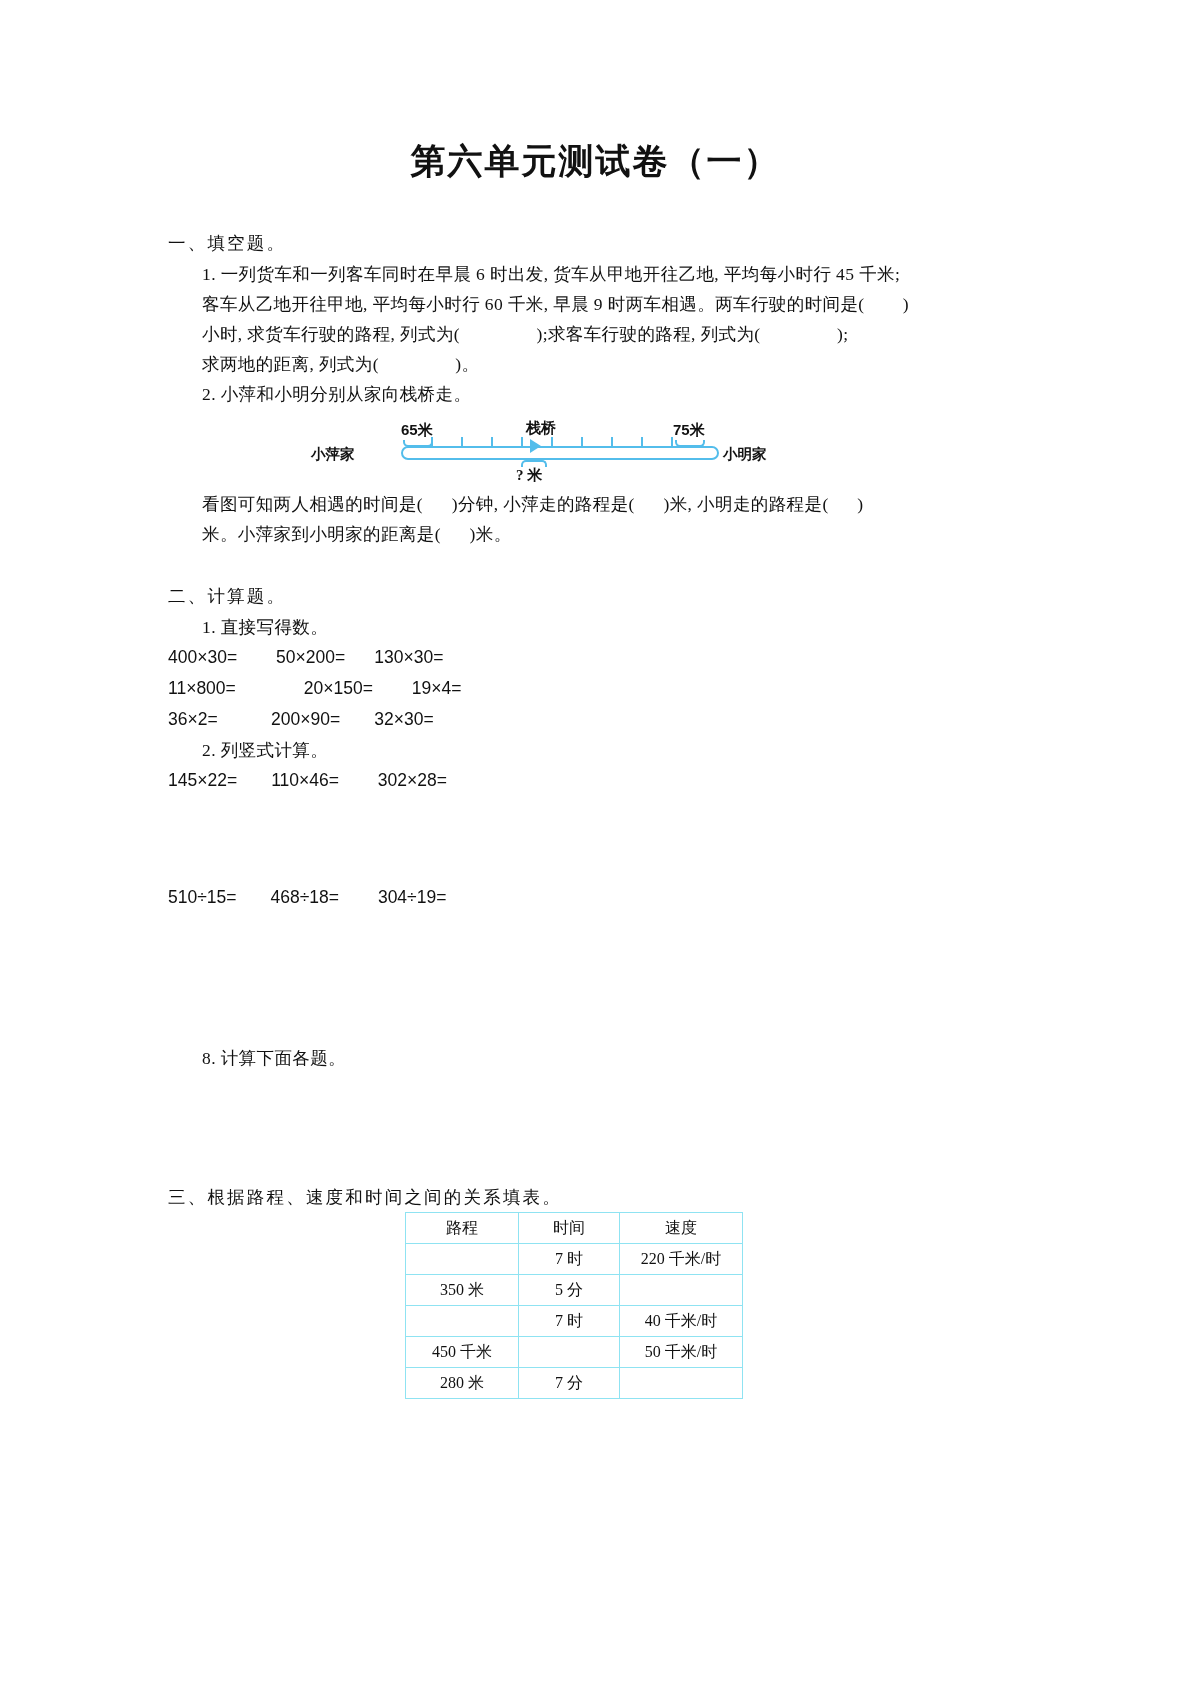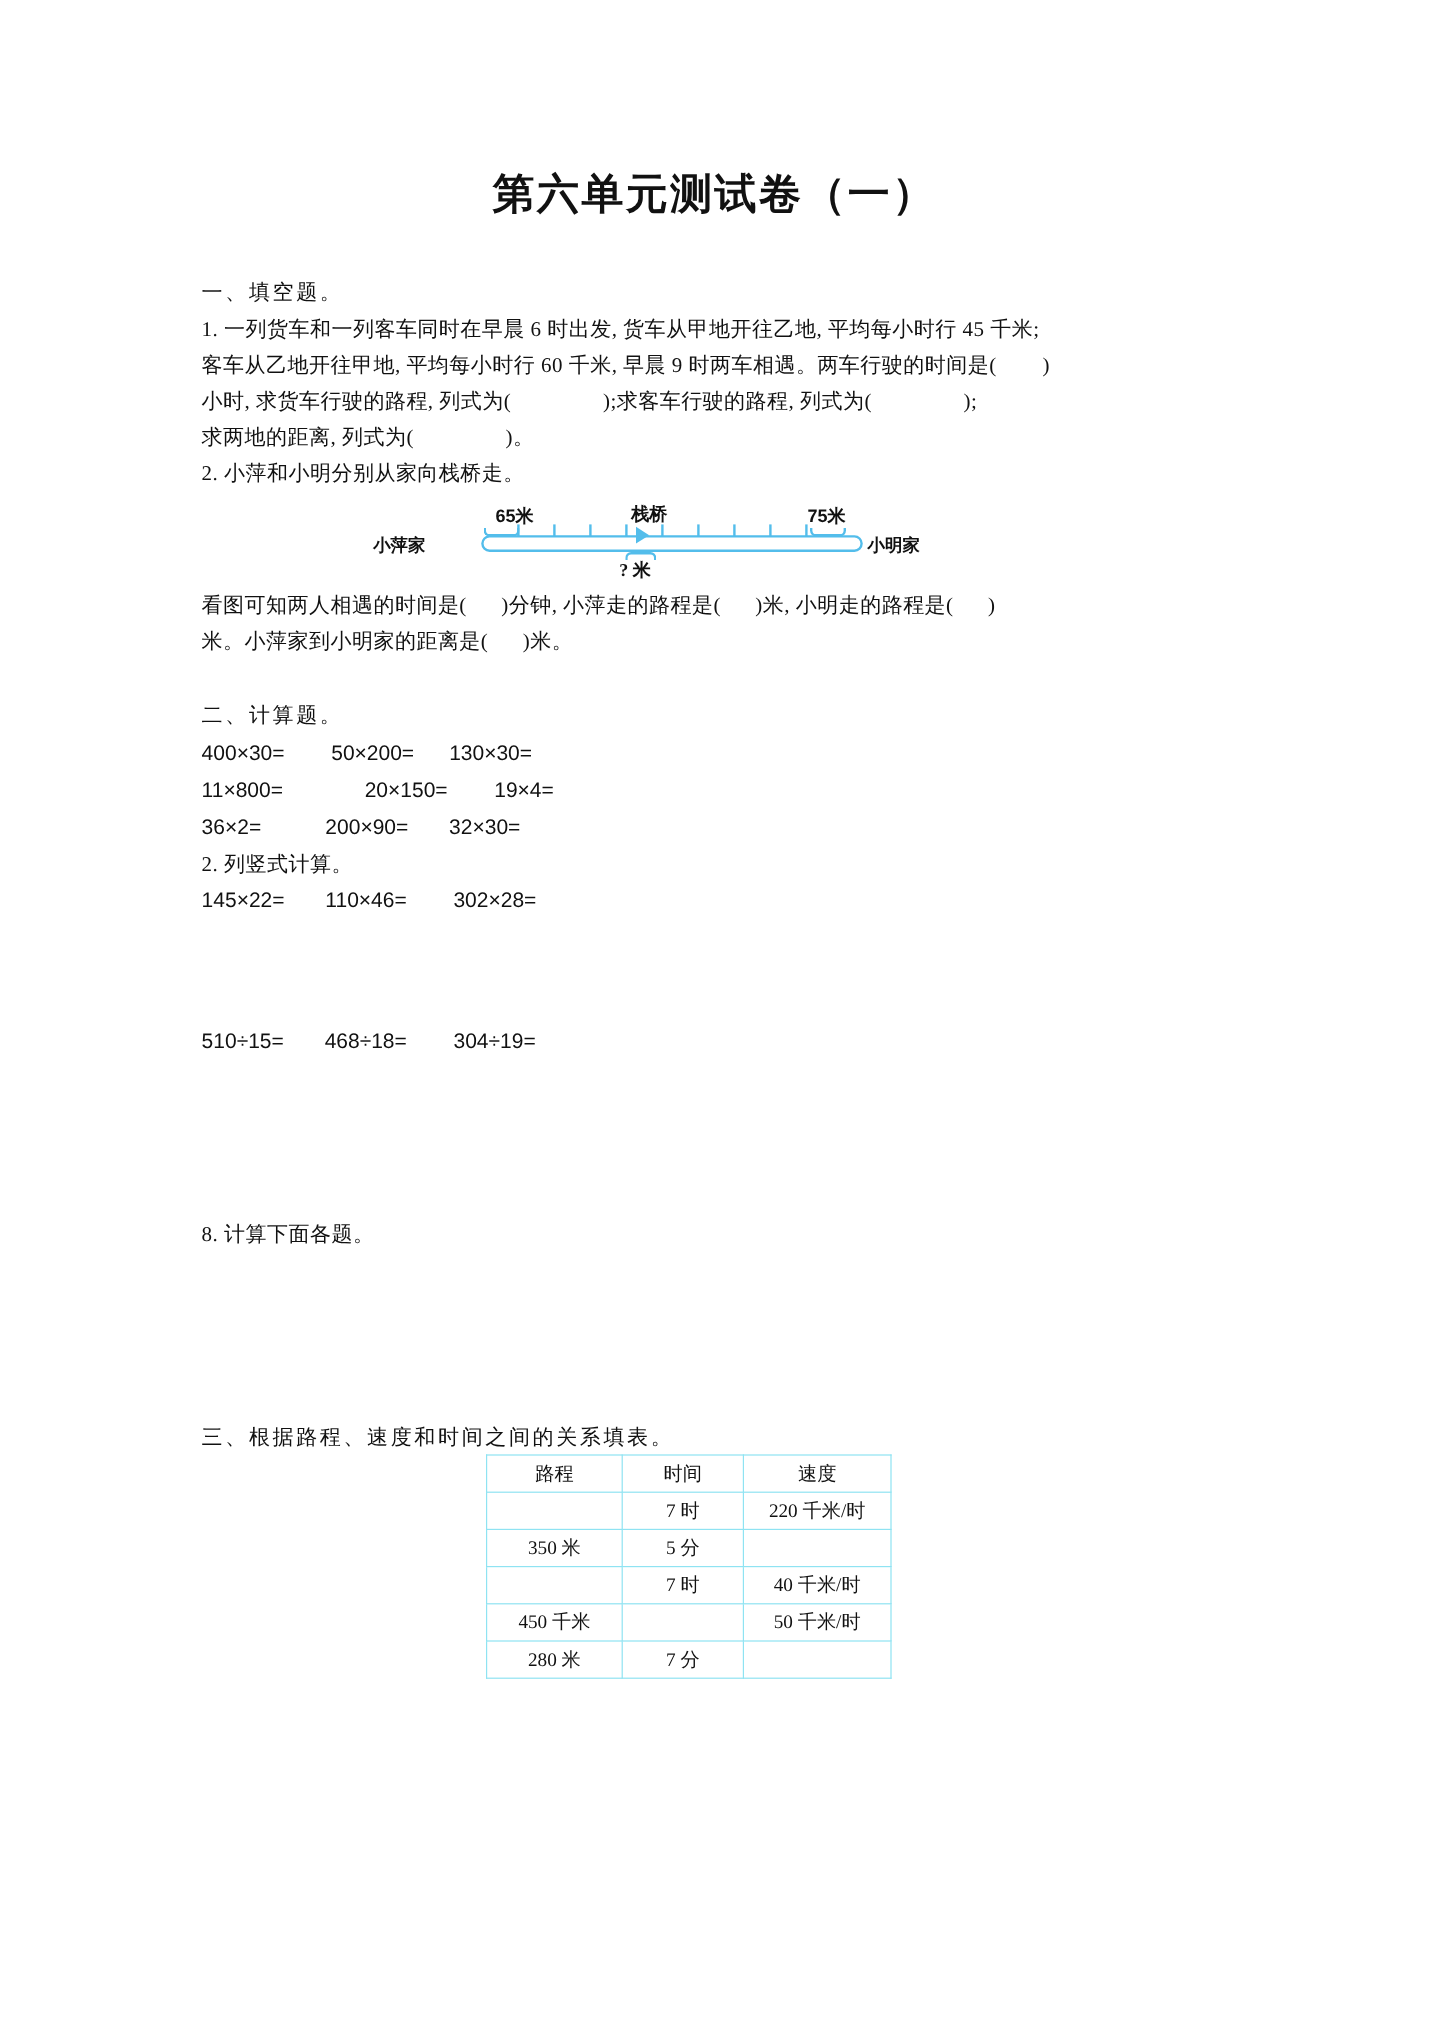--- a/index.html
+++ b/index.html
@@ -36,20 +36,21 @@
     left: 168px;
     top: 196px;
     width: 800px;
   }
   .ln {
     font-size: 17.5px;
     line-height: 30px;
     letter-spacing: 0.4px;
     white-space: pre;
     font-family: "Liberation Serif", "DejaVu Serif", serif;
+    margin-left: 34px;
   }
   .sec-head {
     font-size: 17.5px;
     line-height: 31px;
     letter-spacing: 2.2px;
     white-space: pre;
     margin-top: 32px;
   }
   .mono-row {
     font-size: 17.5px;
@@ -100,21 +101,21 @@
   }
   .left-home { left: -42px; top: 26px; }
   .right-home { left: 370px; top: 26px; }
   .seg-label {
     position: absolute;
     font-size: 15px;
     white-space: nowrap;
     font-family: "Liberation Sans", "DejaVu Sans", sans-serif;
     font-weight: bold;
   }
-  .lbl-65 { left: 48px; top: 2px; margin-left: 12px; }
+  .lbl-65 { left: 48px; top: 2px; }
   .lbl-75 { left: 320px; top: 2px; }
   .brace {
     position: absolute;
     top: 21px;
     height: 7px;
     border: 2px solid #53bdeb;
     border-top: none;
     border-radius: 0 0 5px 5px;
     box-sizing: border-box;
   }
@@ -235,20 +236,21 @@
         <div class="q-brace"></div>
         <div class="q-label">? 米</div>
       </div>
     </div>
 
     <div class="ln">看图可知两人相遇的时间是(      )分钟, 小萍走的路程是(      )米, 小明走的路程是(      )</div>
     <div class="ln">米。小萍家到小明家的距离是(      )米。</div>
 
     <div class="sec-head">二、计算题。</div>
 
+    <div class="ln">1. 直接写得数。</div>
     <div class="mono-row">400×30=        50×200=      130×30=</div>
     <div class="mono-row">11×800=              20×150=        19×4=</div>
     <div class="mono-row">36×2=           200×90=       32×30=</div>
 
     <div class="ln">2. 列竖式计算。</div>
     <div class="mono-row">145×22=       110×46=        302×28=</div>
     <div class="spacer-md"></div>
     <div class="mono-row">510÷15=       468÷18=        304÷19=</div>
 
     <div class="spacer-lg"></div>

